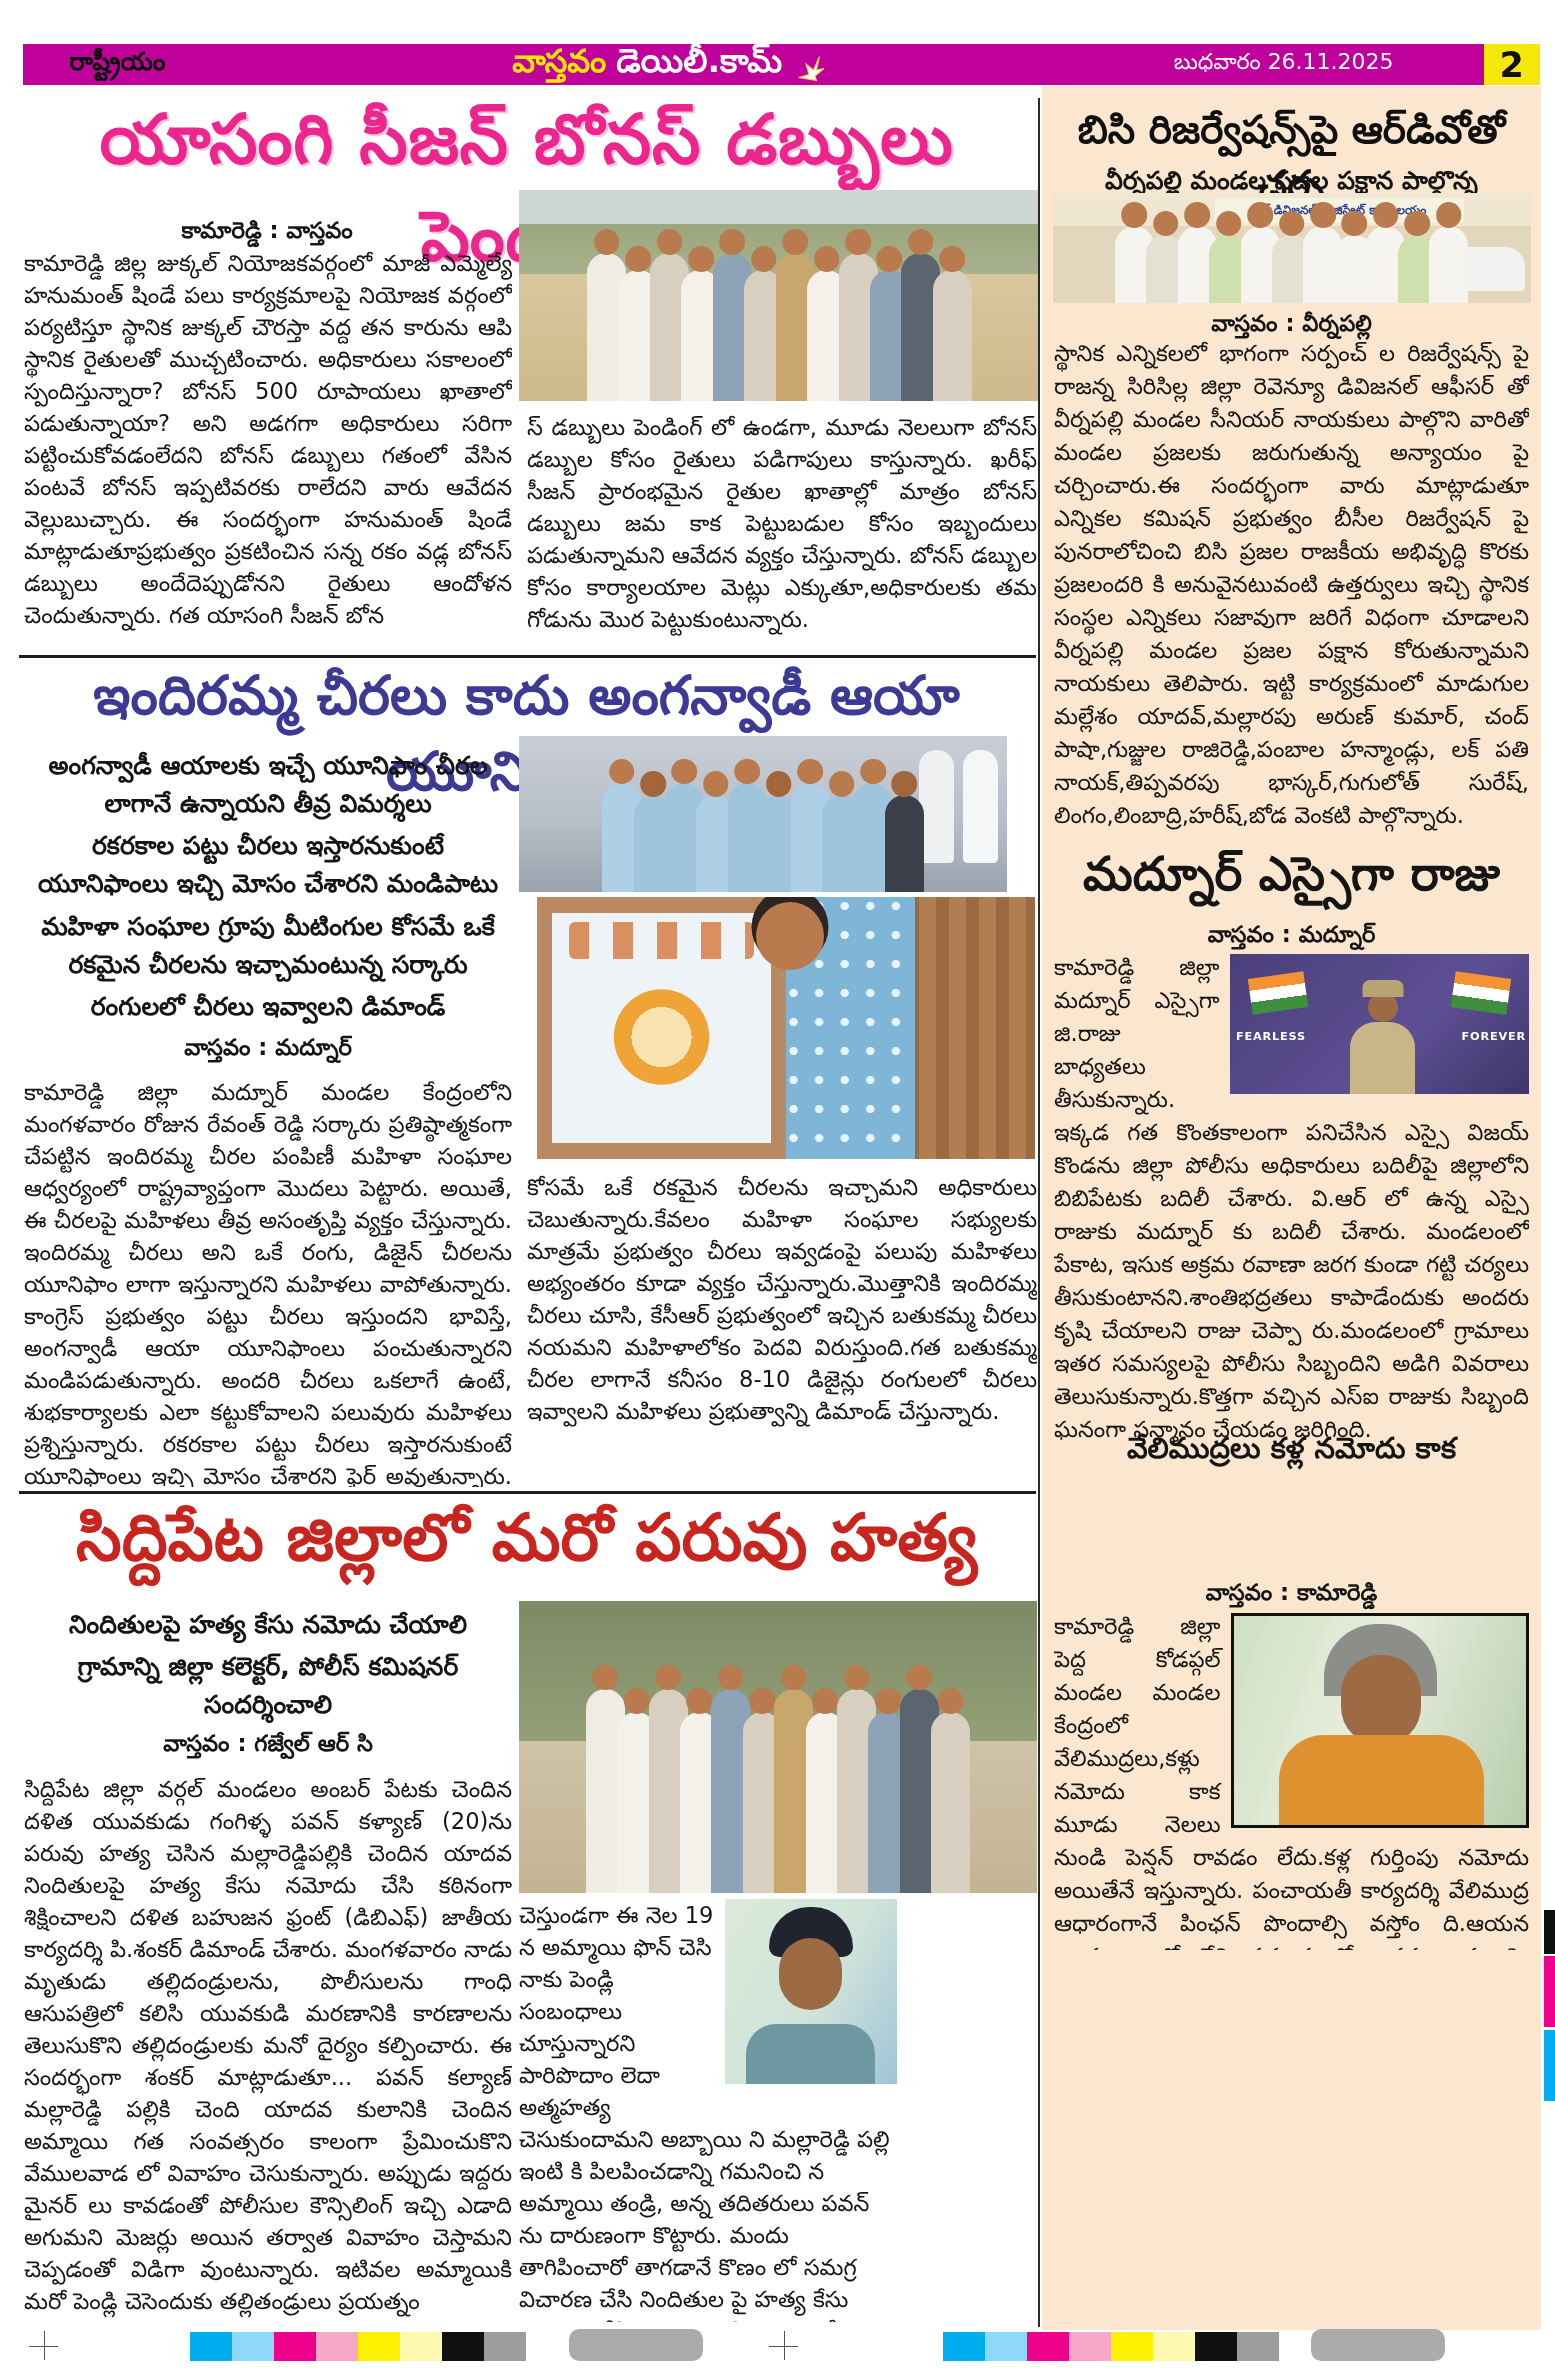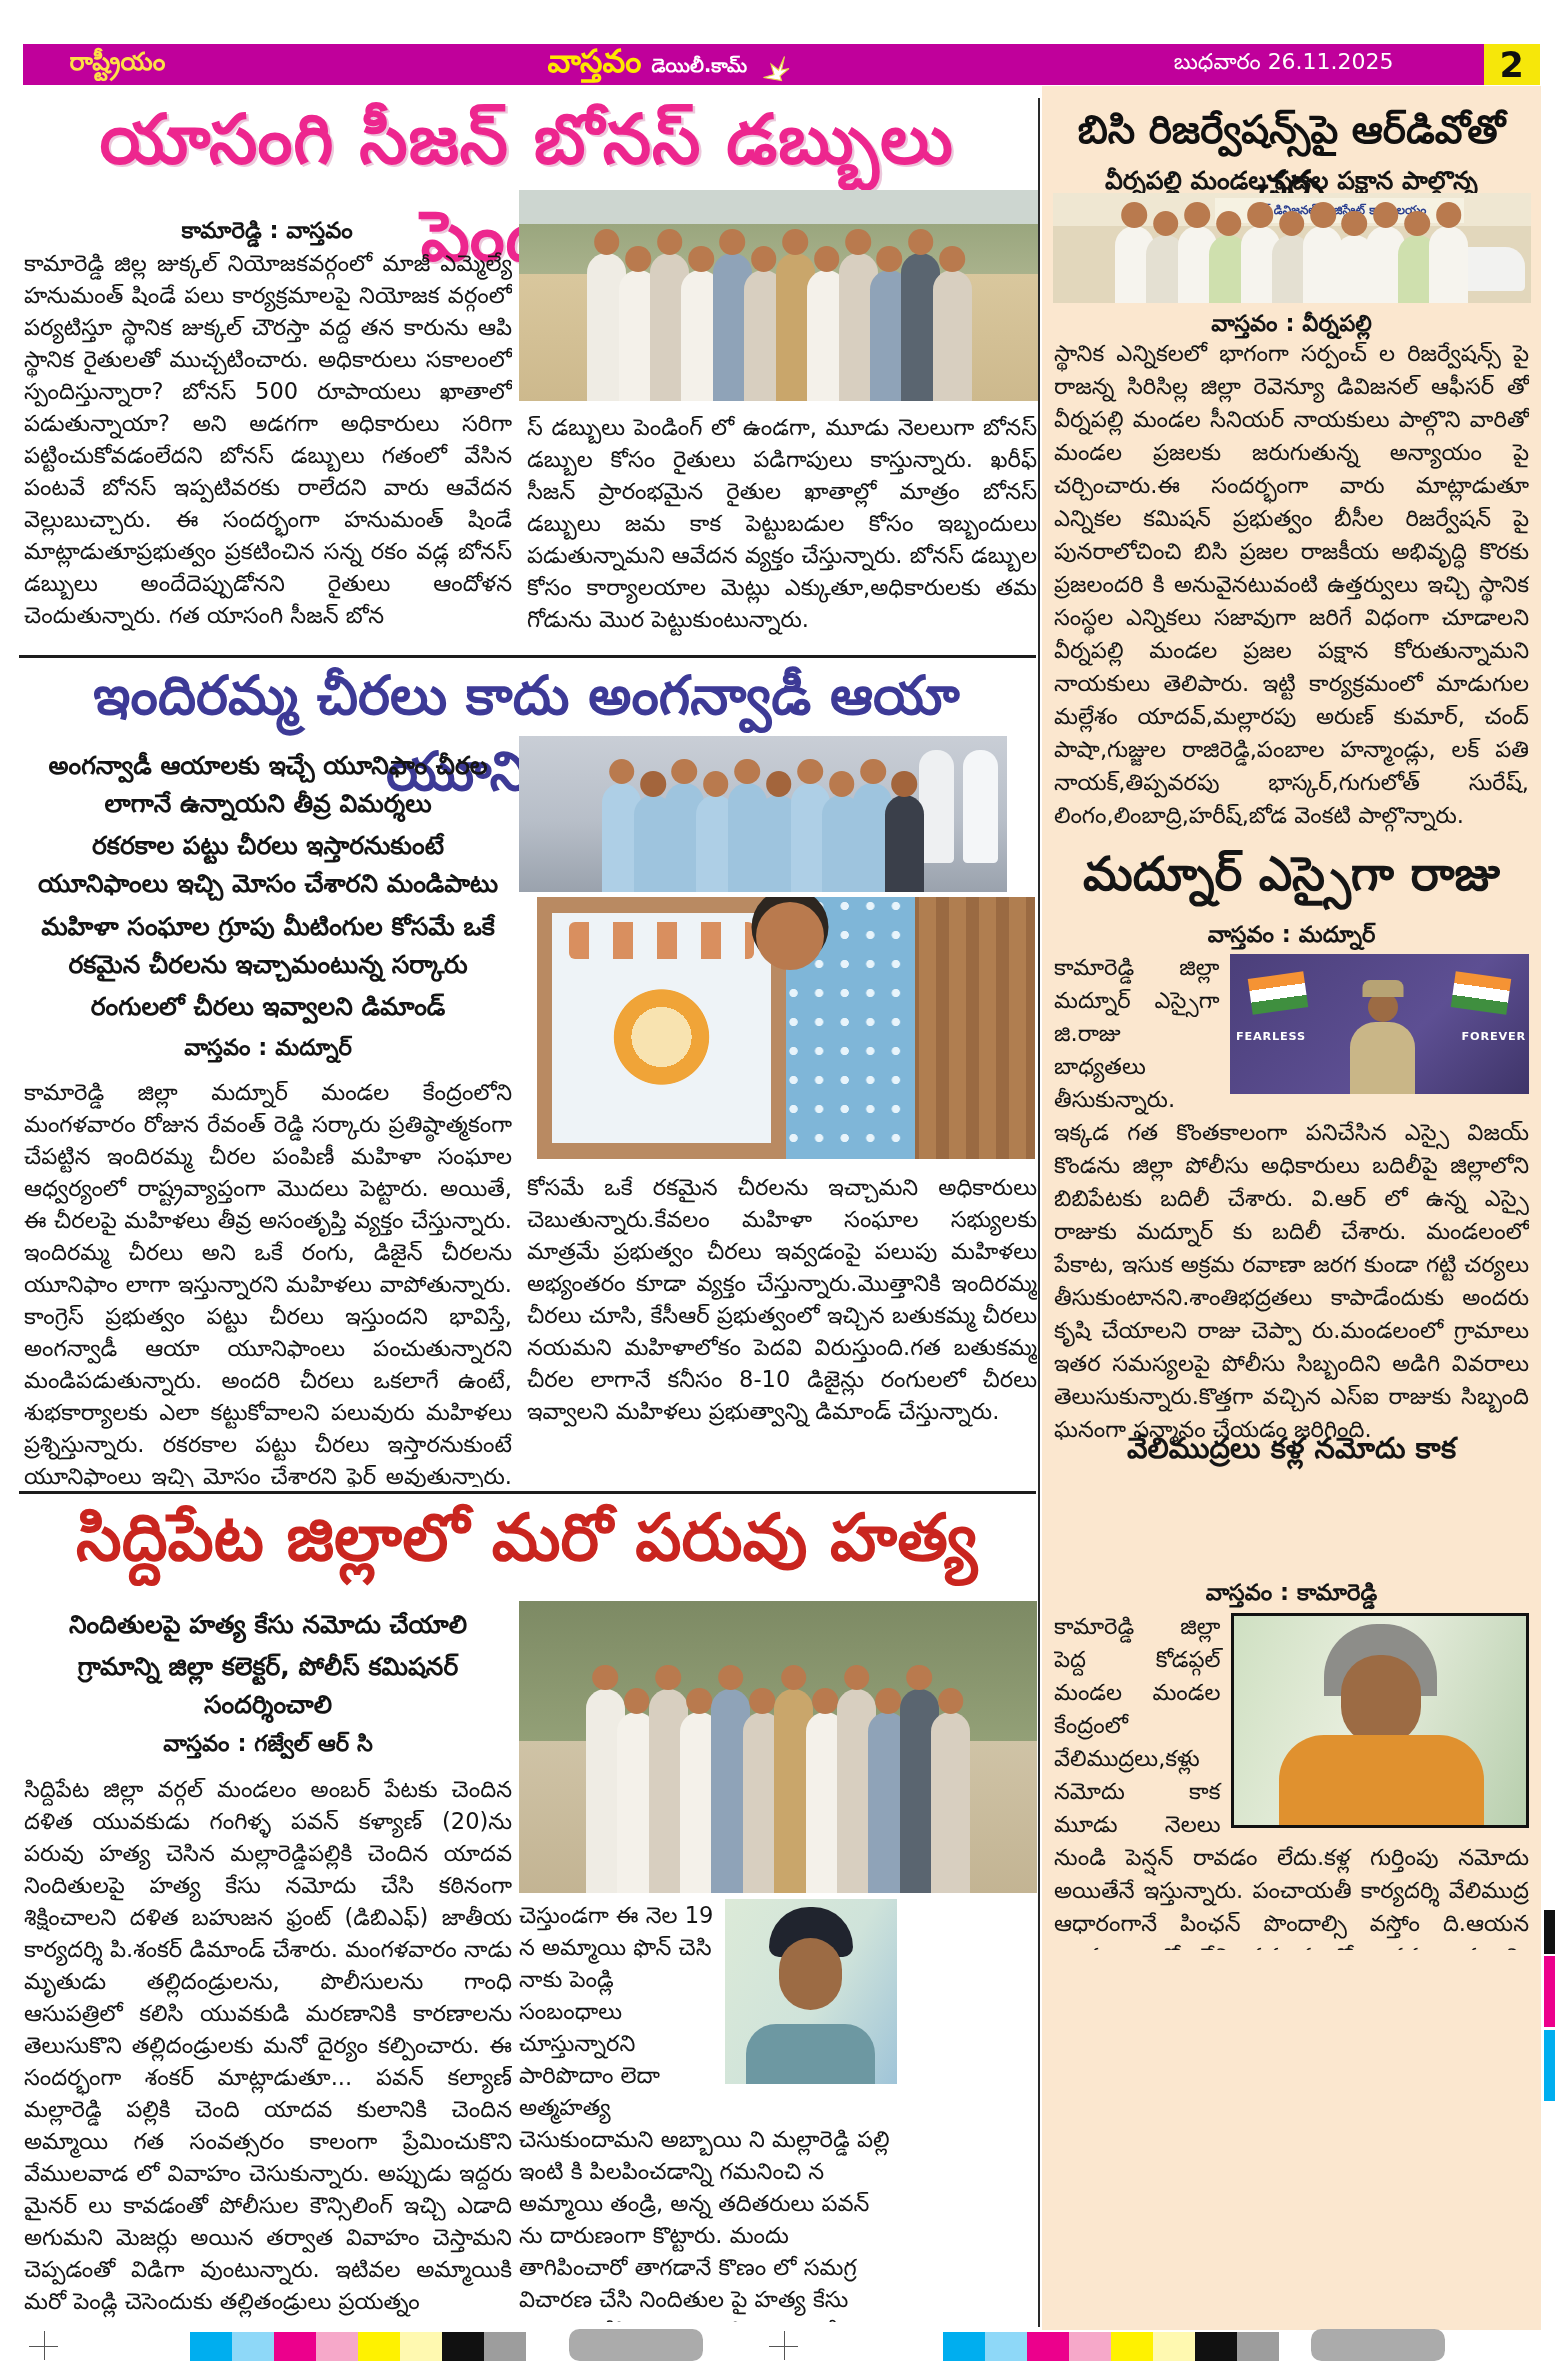--- a/index.html
+++ b/index.html
@@ -4,24 +4,24 @@
 <style>
   html,body{margin:0;padding:0;}
   body{
     width:1555px;height:2377px;position:relative;background:#ffffff;
     font-family:"DejaVu Sans","Liberation Sans",sans-serif;color:#151515;
     overflow:hidden;
   }
   
   .masthead{position:absolute;left:22.6px;top:44px;width:1517px;height:41px;
     background:#C0009B;display:flex;align-items:center;}
-  .m-section{color:#fde047;font-size:25px;font-weight:bold;margin-left:47px;}
+  .m-section{color:#000000;font-size:25px;font-weight:bold;margin-left:47px;}
   .m-brand{flex:1;text-align:center;font-weight:bold;}
   .m-brand .b1{color:#FFE600;font-size:32px;}
-  .m-brand .b2{color:#ffffff;font-size:19px;margin-left:6px;}
+  .m-brand .b2{color:#ffffff;font-size:33px;margin-left:6px;}
   .m-bird{display:inline-block;vertical-align:middle;margin-left:7.5px;}
   .m-date{color:#fff;font-size:22px;margin-right:90px;}
   .m-pagebox{width:56px;height:41px;background:#F6E70A;display:flex;align-items:center;justify-content:center;
     font-size:35px;font-weight:bold;color:#111;}
   
   .hline{position:absolute;background:#1c1c1c;}
   .byline{font-weight:bold;text-align:center;font-size:22.6px;}
   .bodytxt{font-size:22.6px;line-height:32px;text-align:justify;}
   .subline{font-weight:bold;text-align:center;font-size:25px;line-height:38px;margin:4.5px 0;}
   

